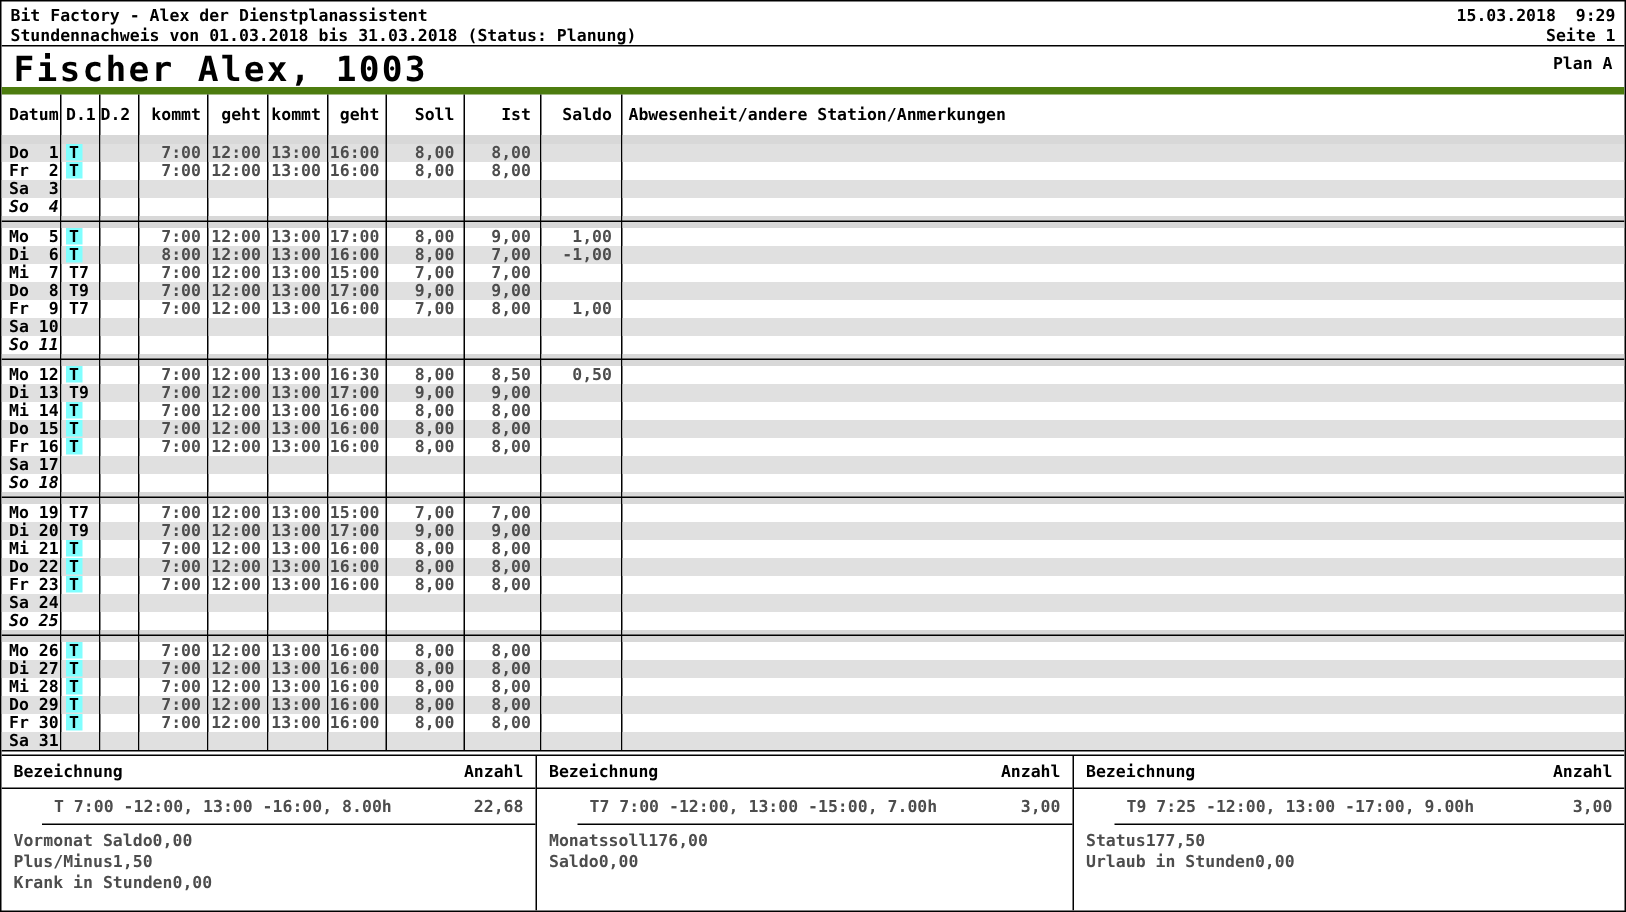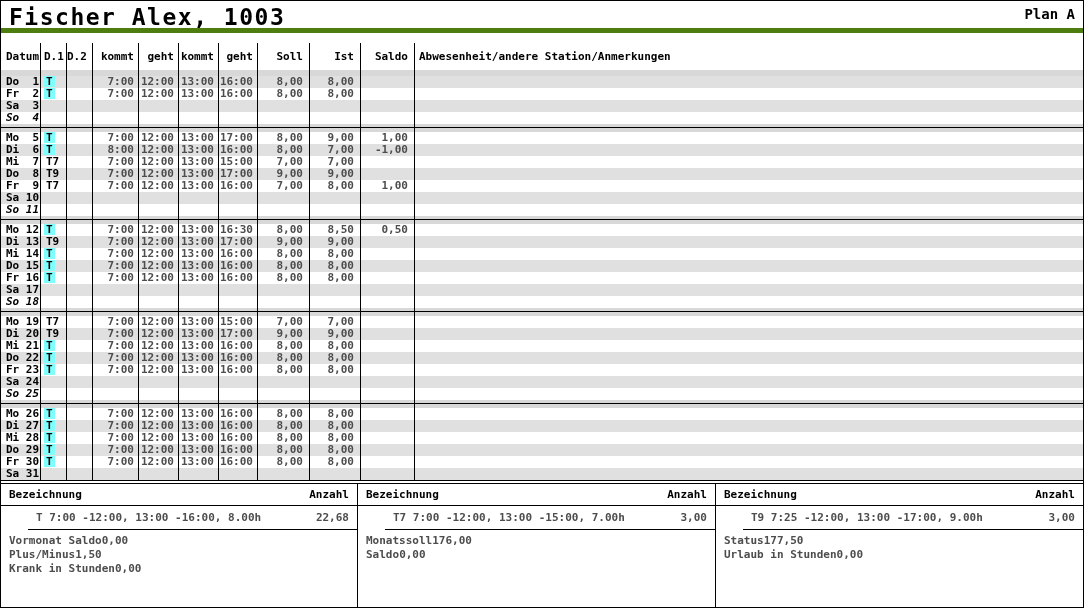--- a/index.html
+++ b/index.html
@@ -13,23 +13,23 @@
   .pre{white-space:pre;}
   
   .report-header{height:30px;box-sizing:border-box;border-bottom:1px solid #000;
     display:flex;justify-content:space-between;padding:3px 6px 0 6px;}
   .rh-left div,.rh-right div{line-height:13px;}
   .rh-right{text-align:right;}
   
   .title-band{height:32px;box-sizing:border-box;border-bottom:5px solid #4d7c0f;
     display:flex;justify-content:space-between;align-items:flex-start;padding:2px 8px 0 8px;}
   .emp-title{font-size:23px;letter-spacing:1.5px;line-height:28px;}
-  .plan-label{font-size:14px;padding-top:3px;}
+  .plan-label{font-size:11px;padding-top:3px;}
   
-  .grid{box-sizing:border-box;border-bottom:1px solid #000;margin-top:10px;}
+  .grid{box-sizing:border-box;border-bottom:1px solid #000;}
   .grow{display:flex;align-items:stretch;}
   .cell{box-sizing:border-box;border-right:1px solid #000;overflow:hidden;}
   .c0{width:40px;padding-left:5px;}
   .c1{width:26px;padding-left:3px;}
   .c2{width:26px;}
   .c3{width:46px;text-align:right;padding-right:4px;}
   .c4{width:40px;text-align:right;padding-right:4px;}
   .c5{width:40px;text-align:right;padding-right:4px;}
   .c6{width:39px;text-align:right;padding-right:4px;}
   .c7{width:52px;text-align:right;padding-right:6px;}
@@ -63,20 +63,30 @@
   .shift-type-row{height:24px;box-sizing:border-box;border-bottom:1px solid #000;
     display:flex;justify-content:space-between;align-items:center;padding:0 8px;color:var(--valcol);margin-left:27px;}
   .totals{padding:4px 8px 0 8px;}
   .totals-row{display:flex;line-height:14px;color:var(--valcol);}
 </style>
 </head>
 <body>
 
 <div class="page">
 
+  <div class="report-header">
+    <div class="rh-left">
+      <div class="pre">Bit Factory - Alex der Dienstplanassistent</div>
+      <div class="pre">Stundennachweis von 01.03.2018 bis 31.03.2018 (Status: Planung)</div>
+    </div>
+    <div class="rh-right">
+      <div class="pre">15.03.2018  9:29</div>
+      <div class="pre">Seite 1</div>
+    </div>
+  </div>
 
   <div class="title-band">
     <div class="emp-title pre">Fischer Alex, 1003</div>
     <div class="plan-label">Plan A</div>
   </div>
 
   <div class="grid">
     <div class="grid-header">
       <div class="grow">
         <div class="cell c0">Datum</div>

